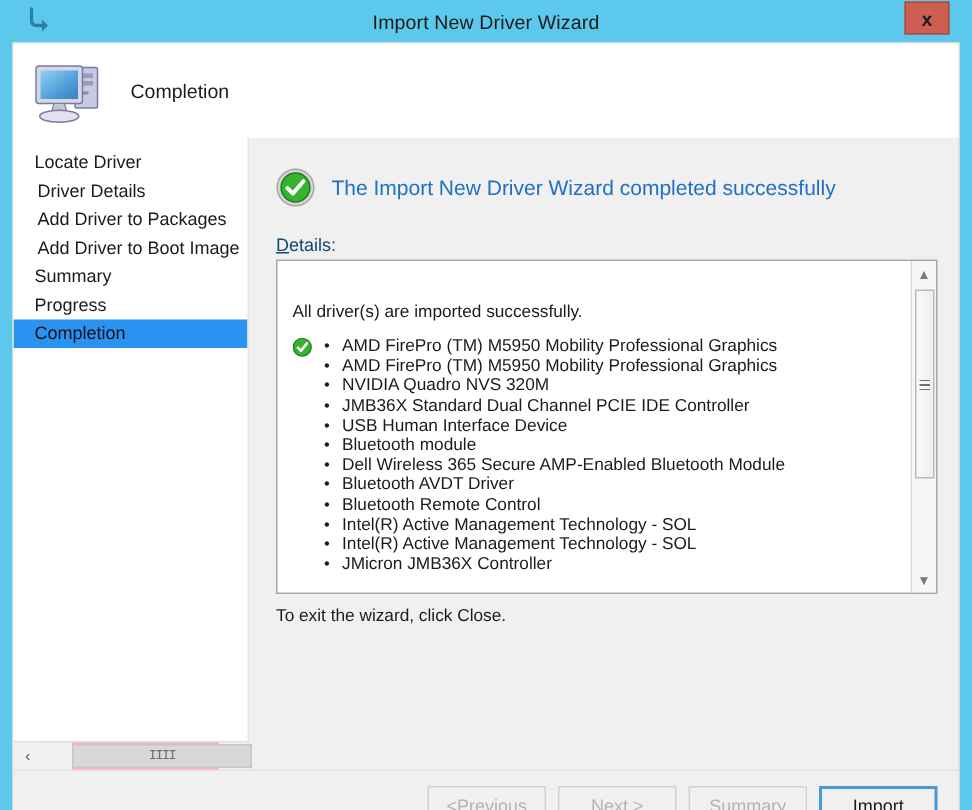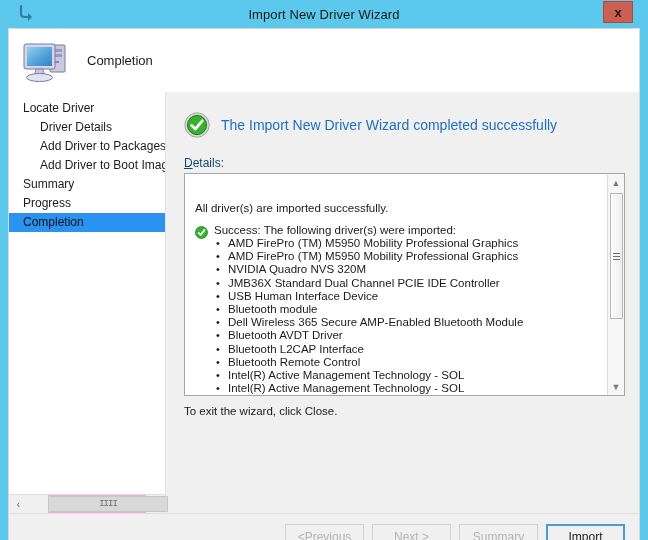--- a/index.html
+++ b/index.html
@@ -110,21 +110,21 @@
   }
   .nav-item {
     height: 19px;
     line-height: 19px;
     font-size: 12px;
     color: #1b1b1b;
     padding-left: 14px;
     white-space: nowrap;
     cursor: default;
   }
-  .nav-item.child { padding-left: 31px; }
+  .nav-item.child { padding-left: 16px; }
   .nav-item.selected {
     background: #2a92f0;
     color: #111111;
   }
 
   
   #sidebar-hscroll {
     height: 19px;
     background: #f0f0f0;
     border-top: 1px solid #e0e0e0;
@@ -420,31 +420,29 @@
           <div id="details-text">
             <div id="intro-line">All driver(s) are imported successfully.</div>
             <div id="success-group">
               <span id="group-icon">
                 <svg viewBox="0 0 13 13" width="13" height="13">
                   <circle cx="6.5" cy="6.5" r="6" fill="#36b22e" stroke="#1f7d19" stroke-width="0.8"></circle>
                   <path d="M3.6 6.8 L5.6 8.9 L9.6 3.9" stroke="#ffffff" stroke-width="1.7" fill="none" stroke-linecap="round" stroke-linejoin="round"></path>
                 </svg>
               </span>
               <div id="group-body">
-                <div id="group-heading">Success: The following driver(s) were imported:</div>
                 <ul id="driver-list">
                     <li>AMD FirePro (TM) M5950 Mobility Professional Graphics</li>
                     <li>AMD FirePro (TM) M5950 Mobility Professional Graphics</li>
                     <li>NVIDIA Quadro NVS 320M</li>
                     <li>JMB36X Standard Dual Channel PCIE IDE Controller</li>
                     <li>USB Human Interface Device</li>
                     <li>Bluetooth module</li>
                     <li>Dell Wireless 365 Secure AMP-Enabled Bluetooth Module</li>
                     <li>Bluetooth AVDT Driver</li>
-                    <li>Bluetooth L2CAP Interface</li>
                     <li>Bluetooth Remote Control</li>
                     <li>Intel(R) Active Management Technology - SOL</li>
                     <li>Intel(R) Active Management Technology - SOL</li>
                     <li>JMicron JMB36X Controller</li>
                   </ul>
               </div>
             </div>
           </div>
           <div id="vscroll">
             <div class="vs-arrow up">▲</div>

